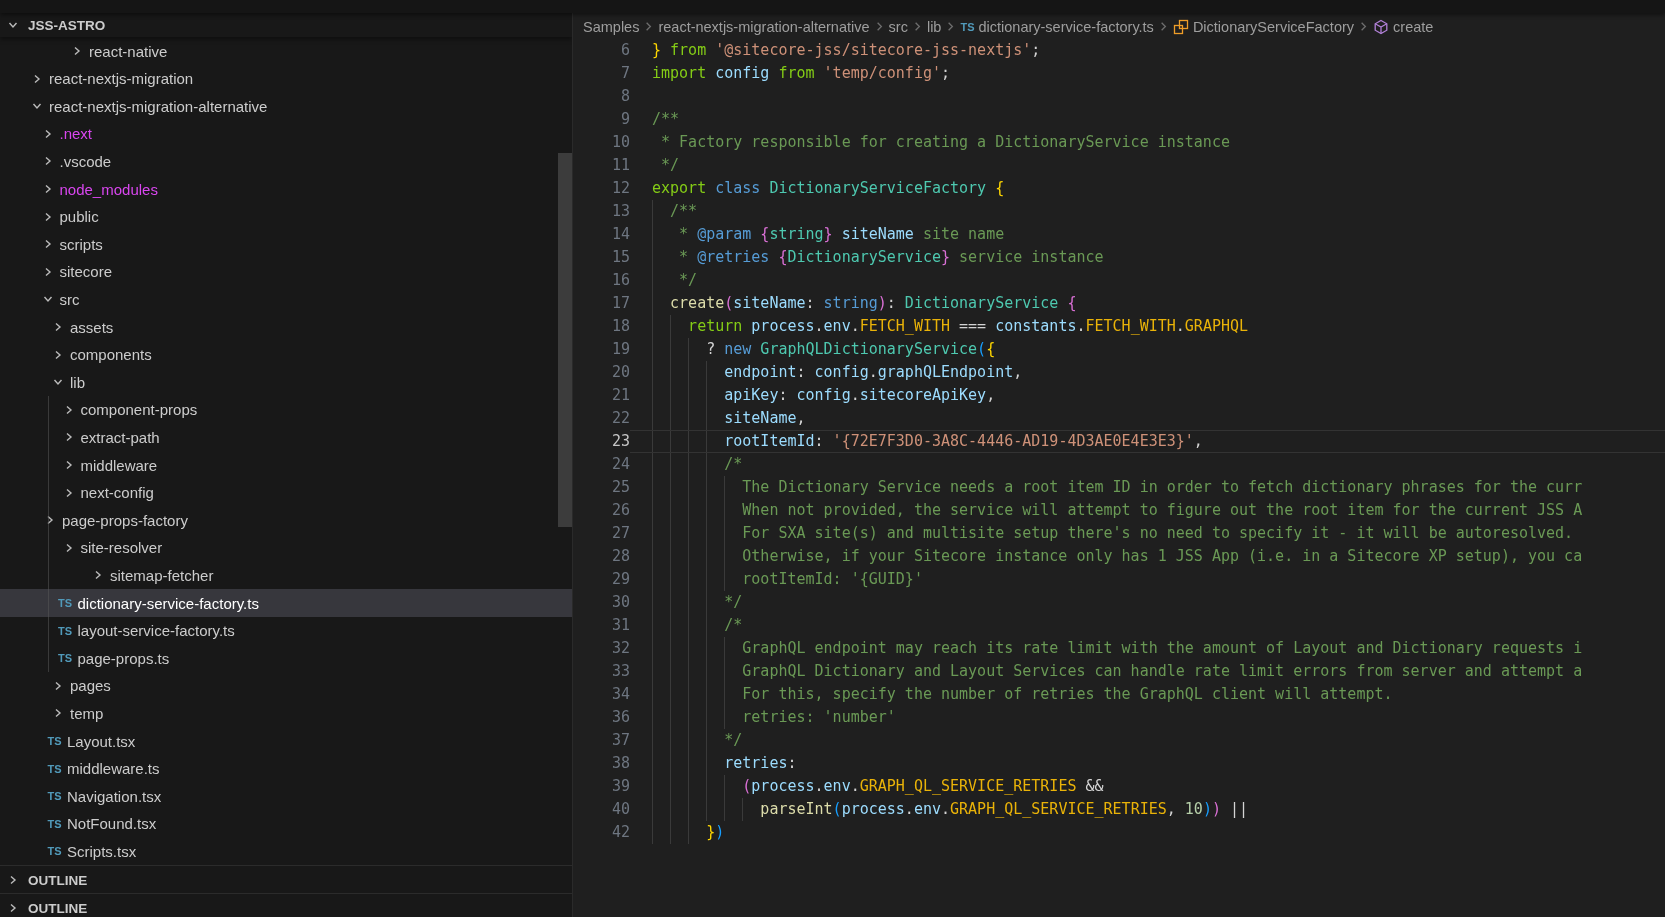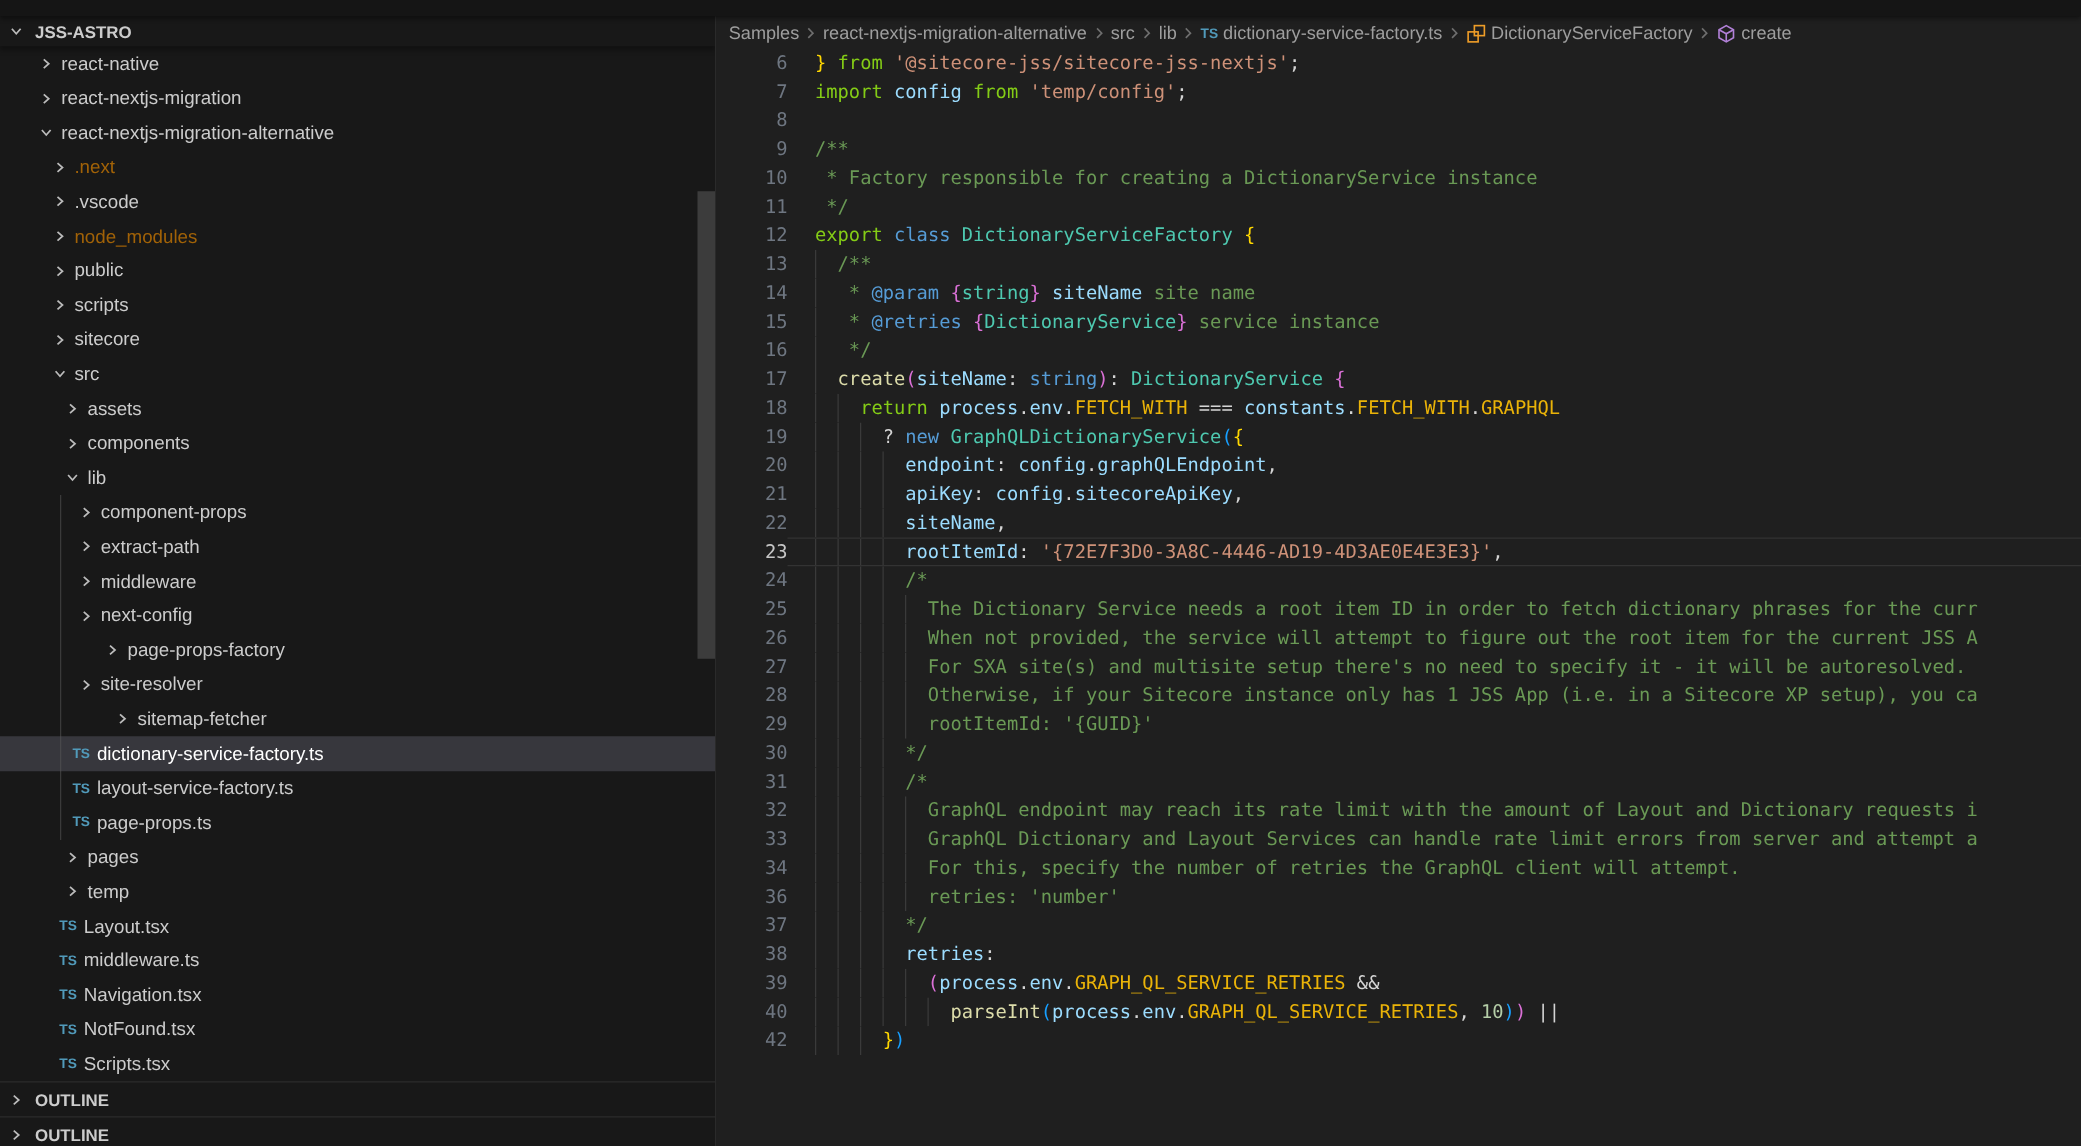--- a/index.html
+++ b/index.html
@@ -13,21 +13,21 @@
   
   #sidebar{position:absolute;top:13px;left:0;width:572px;bottom:0;background:#181818;
            border-right:1px solid #2a2a2a;overflow:hidden;z-index:5;}
   .sb-header{position:absolute;top:0;left:0;right:0;height:24px;display:flex;align-items:center;
              gap:3px;padding-left:5px;font-weight:bold;font-size:13.5px;color:#cccccc;
              background:#181818;box-shadow:0 3px 4px rgba(0,0,0,.35);z-index:4;cursor:pointer;}
   .tree-row{position:absolute;left:0;right:0;height:28px;display:flex;align-items:center;
             font-size:15px;color:#cccccc;cursor:pointer;white-space:nowrap;}
   .tree-row.sel{background:#37373d;}
   .tree-row.sel .lbl{color:#ffffff;}
-  .tree-row .lbl.dim{color:#a16207;}
+  .tree-row .lbl.dim{color:#d946ef;}
   .chev{width:16px;height:16px;flex:none;display:inline-flex;align-items:center;justify-content:center;margin-right:4px;}
   .ficon{width:17px;flex:none;margin-right:4px;font-weight:bold;font-size:11px;color:#519aba;
          display:inline-flex;align-items:flex-start;justify-content:center;letter-spacing:0;}
   .sb-guide{position:absolute;width:1px;background:#585858;opacity:.55;}
   .sb-scroll{position:absolute;width:14px;background:rgba(121,121,121,.38);right:0;}
   .sb-section{position:absolute;left:0;right:0;height:28px;display:flex;align-items:center;gap:3px;
               padding-left:5px;font-weight:bold;font-size:13.5px;color:#cccccc;border-top:1px solid #2b2b2b;
               background:#181818;cursor:pointer;}
 
   
@@ -60,21 +60,21 @@
 <div id="sidebar">
   <div class="sb-header">
     <span class="chev">
         <svg width="16" height="16" viewBox="0 0 16 16">
           <polyline points="4.5,6 8,10 11.5,6" fill="none" stroke="#bbbbbb" stroke-width="1.4"></polyline>
         </svg>
       </span>
     <span>JSS-ASTRO</span>
   </div>
   <div id="treeHost">
-      <div class="tree-row" style="top: 24px; padding-left: 29px;">
+      <div class="tree-row" style="top: 24px; padding-left: 29px; margin-left: 40px;">
         <span class="chev">
           <svg width="16" height="16" viewBox="0 0 16 16">
             <polyline points="6,4.5 10,8 6,11.5" fill="none" stroke="#bbbbbb" stroke-width="1.4"></polyline>
           </svg>
         </span>
         <span class="lbl">react-native</span>
       </div>
       <div class="tree-row" style="top: 51.6px; padding-left: 29px;">
         <span class="chev">
           <svg width="16" height="16" viewBox="0 0 16 16">
@@ -196,21 +196,21 @@
         <span class="lbl">middleware</span>
       </div>
       <div class="tree-row" style="top: 465.6px; padding-left: 60.5px;">
         <span class="chev">
           <svg width="16" height="16" viewBox="0 0 16 16">
             <polyline points="6,4.5 10,8 6,11.5" fill="none" stroke="#bbbbbb" stroke-width="1.4"></polyline>
           </svg>
         </span>
         <span class="lbl">next-config</span>
       </div>
-      <div class="tree-row" style="top: 493.2px; padding-left: 42px; margin-left: 40px;">
+      <div class="tree-row" style="top: 493.2px; padding-left: 42px;">
         <span class="chev">
           <svg width="16" height="16" viewBox="0 0 16 16">
             <polyline points="6,4.5 10,8 6,11.5" fill="none" stroke="#bbbbbb" stroke-width="1.4"></polyline>
           </svg>
         </span>
         <span class="lbl">page-props-factory</span>
       </div>
       <div class="tree-row" style="top: 520.8px; padding-left: 60.5px;">
         <span class="chev">
           <svg width="16" height="16" viewBox="0 0 16 16">

